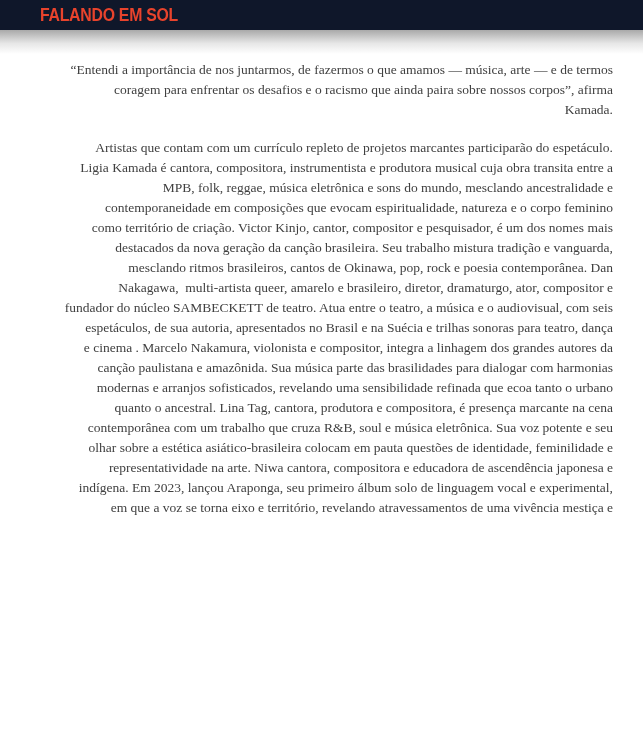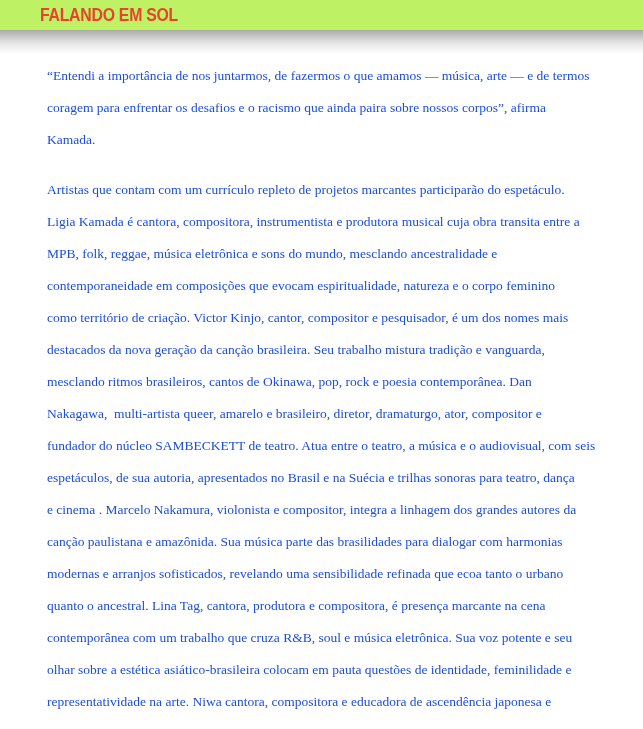--- a/index.html
+++ b/index.html
@@ -35,29 +35,30 @@
   .topbar-shadow {
     height: 24px;
     background: linear-gradient(to bottom, #a9a9a9 0%, #e6e6e6 55%, #ffffff 100%);
   }
   .article {
     padding: 6px 30px 0 47px;
   }
   .article p {
     margin: 0 0 18px 0;
     font-size: 13.5px;
-    line-height: 32px;
-    color: #1d4ed8;
+    line-height: 20px;
+    color: #404040;
     white-space: pre-wrap;
+    text-align: right;
   }
 </style>
 </head>
 <body>
 
-<header class="topbar" style="background: #bef264;">
+<header class="topbar" style="background: #0f172a;">
   <span class="site-title" style="color: rgb(232, 67, 44);">FALANDO EM SOL</span>
 </header>
 
 <div class="topbar-shadow"></div>
 
 <main class="article">
   <p>“Entendi a importância de nos juntarmos, de fazermos o que amamos — música, arte — e de termos
 coragem para enfrentar os desafios e o racismo que ainda paira sobre nossos corpos”, afirma
 Kamada.</p>
   <p>Artistas que contam com um currículo repleto de projetos marcantes participarão do espetáculo.

